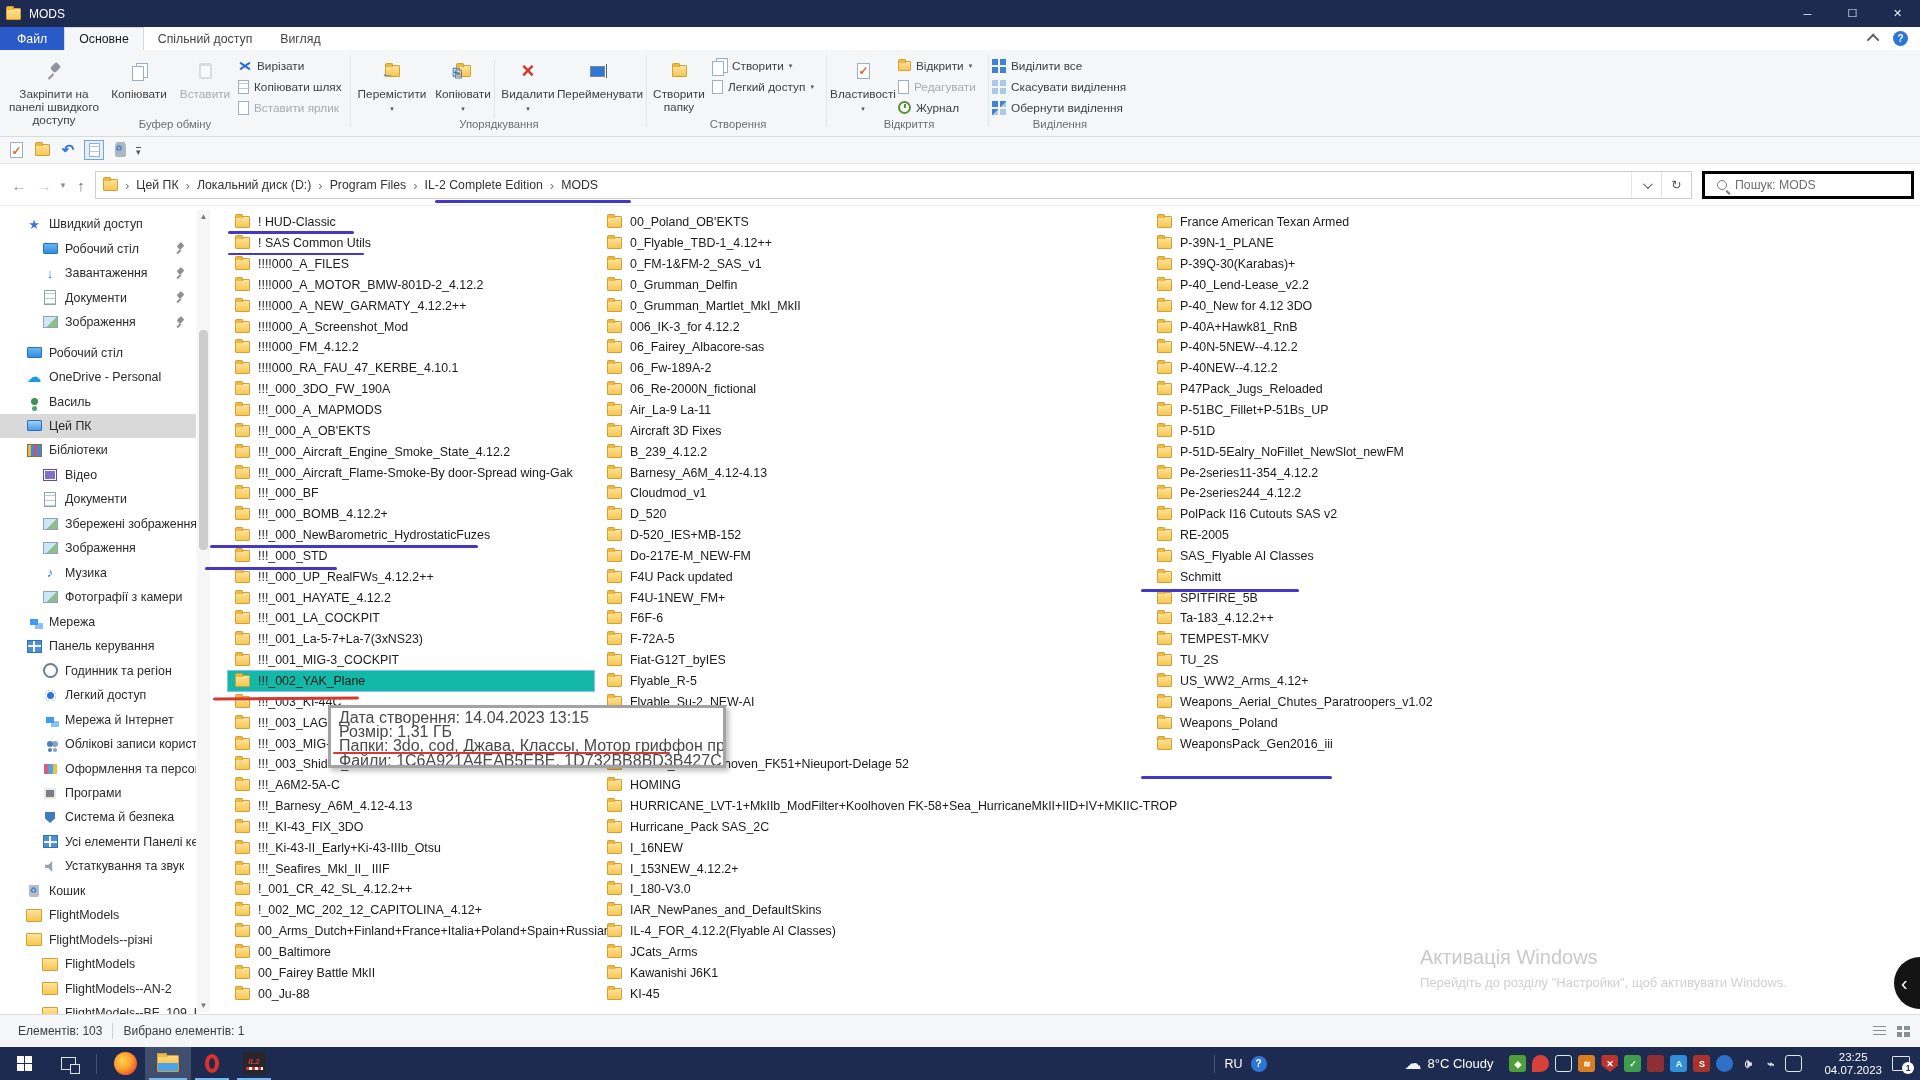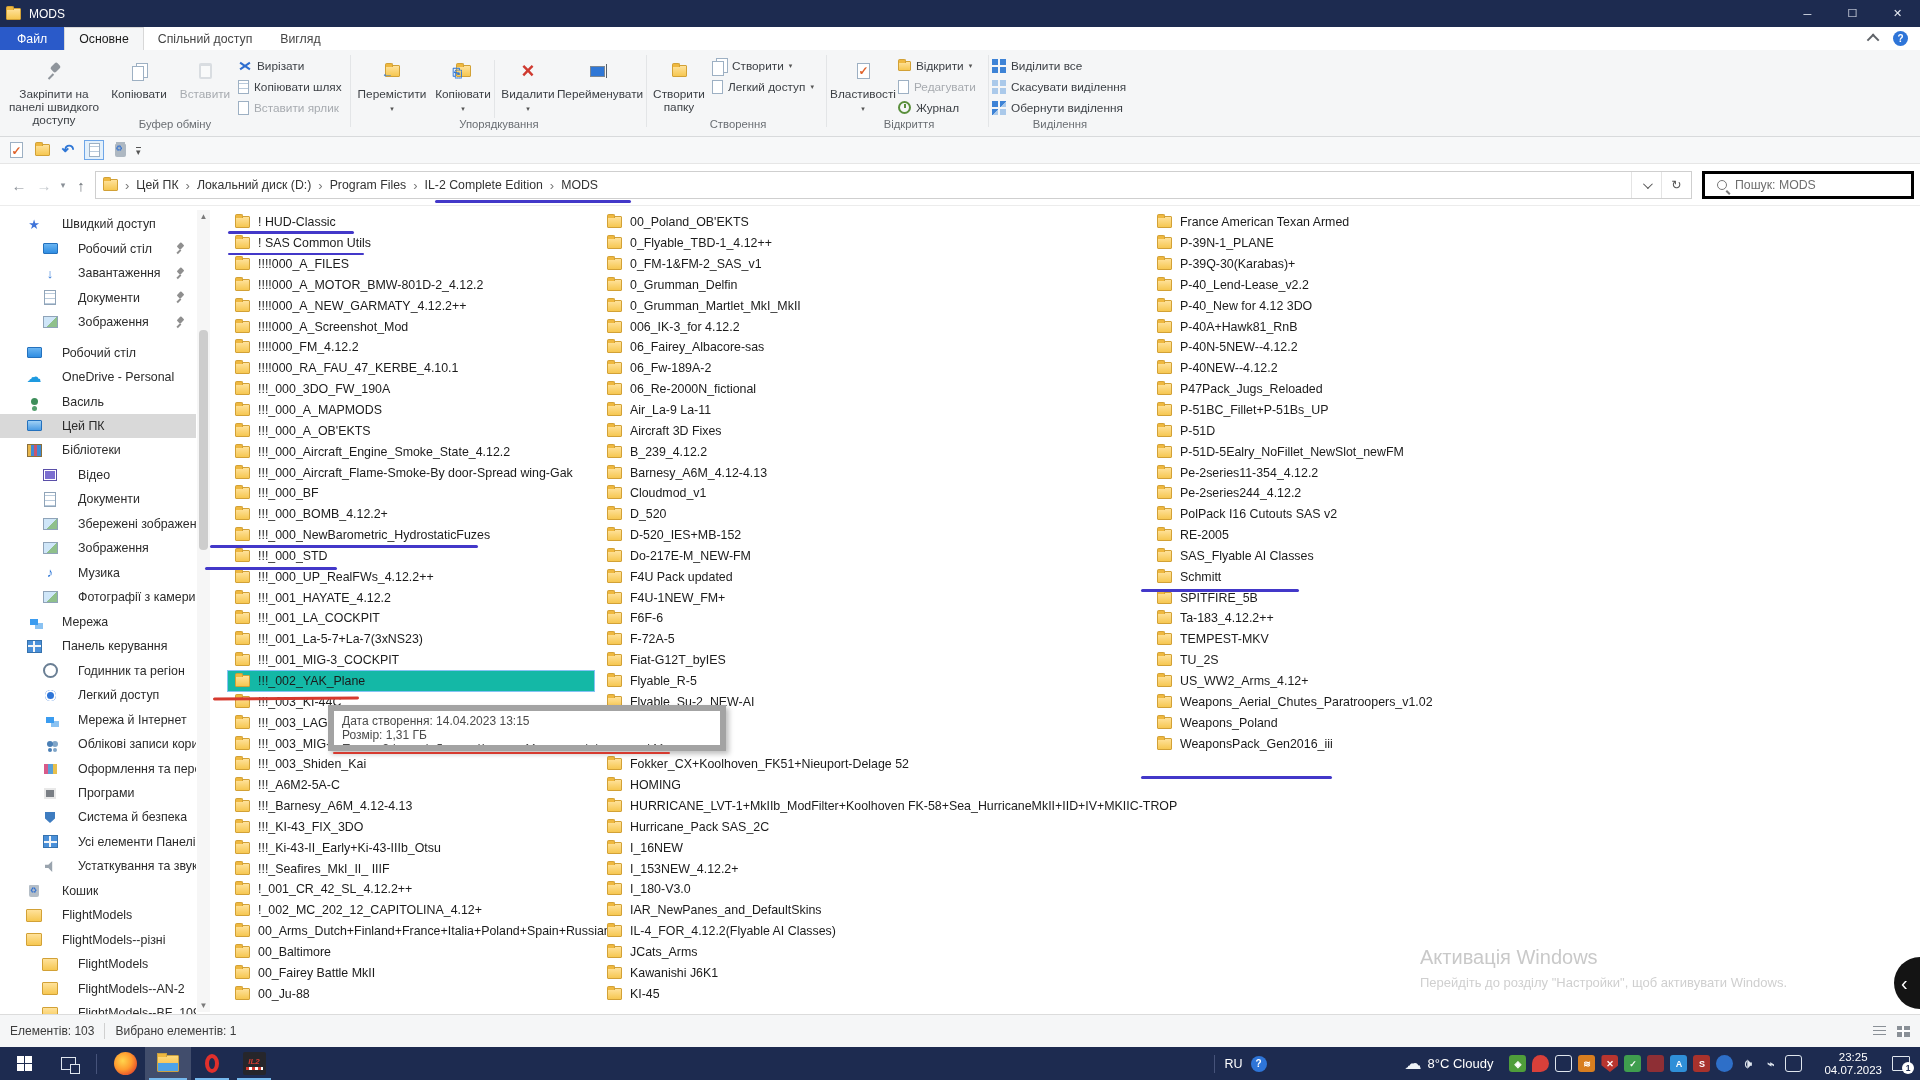--- a/index.html
+++ b/index.html
@@ -94,21 +94,21 @@
   .search-box input{border:none;outline:none;font-size:12.3px;color:#555;width:160px;font-family:"Liberation Sans",sans-serif}
   .search-box input::placeholder{color:#6d6d6d;opacity:1}
 
   
   .sidebar{position:absolute;left:0;top:212px;width:196px;height:800px;font-size:12.4px}
   .snav{display:flex;align-items:center;height:24.47px;color:#2b2b2b;white-space:nowrap;overflow:hidden}
   .snav.gap{margin-top:6px}
   .snav.lvl0{padding-left:26px}
   .snav.lvl1{padding-left:42px}
   .snav.selected{background:#d9d9d9}
-  .snav .lbl{margin-left:20px;overflow:hidden;text-overflow:clip}
+  .snav .lbl{margin-left:7px;overflow:hidden;text-overflow:clip}
   .si{width:16px;height:14px;display:inline-flex;align-items:center;justify-content:center;font-size:12px;flex:none;position:relative}
   .spin{margin-left:auto;margin-right:10px;position:relative;width:11px;height:11px;flex:none}
   .spin::before{content:"";position:absolute;width:5px;height:6px;background:#8f8f8f;left:3px;top:0;border-radius:1px;transform:rotate(45deg)}
   .spin::after{content:"";position:absolute;width:1.5px;height:5px;background:#8f8f8f;left:3px;top:6px;transform:rotate(45deg)}
   .snav .spin{display:none}
   .snav.pinned .spin{display:block}
   .ic-star::before{content:"★";color:#3f74d9;font-size:13px}
   .ic-desktop::before{content:"";width:13px;height:9px;background:linear-gradient(#6ab5f2,#2f8de2);border:1px solid #2471bd;border-radius:1px}
   .ic-download::before{content:"↓";color:#2f77d6;font-weight:bold;font-size:13px}
   .ic-document::before{content:"";width:10px;height:13px;background:repeating-linear-gradient(#fff 0 2px,#b9cadb 2px 3px,#fff 3px 5px);border:1px solid #90a4b8}
@@ -137,21 +137,21 @@
 
   
   .fcol{position:absolute;top:212px}
   .frow{height:20.85px;display:flex;align-items:center;white-space:nowrap}
   .frow .folder-ico{margin-left:7px}
   .frow .fname{margin-left:8px;font-size:12.4px;color:#1b1b1b}
   .frow.selected{background:#14b8a6;outline:1px solid #84c3f5}
   .frow.hidden{visibility:hidden}
 
   
-  .tooltip{position:absolute;left:328px;top:705px;width:398px;height:46px;background:#fff;border:6px solid #a3a3a3;box-shadow:3px 3px 5px rgba(0,0,0,.25);z-index:50;padding:3px 8px;font-size:12px;line-height:14.2px;color:#4a4a4a;overflow:hidden}
+  .tooltip{position:absolute;left:328px;top:705px;width:398px;height:63px;background:#fff;border:3px solid #a3a3a3;box-shadow:3px 3px 5px rgba(0,0,0,.25);z-index:50;padding:3px 8px;font-size:16px;line-height:14.2px;color:#4a4a4a;overflow:hidden}
   .tooltip div{white-space:nowrap}
 
   
   .anno{position:absolute;z-index:60;border-radius:2px}
   .anno.blue{background:#4338c9}
   .anno.red{background:#d63a2f}
 
   
   .watermark{position:absolute;left:1420px;top:946px;z-index:5;color:#c9c9c9}
   .watermark .w1{font-size:20px}
@@ -1021,21 +1021,21 @@
 <div class="anno blue" style="left:1141px;top:776px;width:191px;height:2.5px"></div>
 <div class="anno red" style="left:213px;top:697px;width:146px;height:3px;transform:rotate(-0.4deg)"></div>
 <div class="anno red" style="left:333px;top:751.5px;width:337px;height:2.5px"></div>
 
 <div class="watermark">
   <div class="w1">Активація Windows</div>
   <div class="w2">Перейдіть до розділу "Настройки", щоб активувати Windows.</div>
 </div>
 
 <div class="statusbar">
-  <span style="margin-left:10px">Елементів: 103</span>
+  <span style="margin-left:18px">Елементів: 103</span>
   <span class="sdiv"></span>
   <span>Вибрано елементів: 1</span>
   <span class="status-views">
     <span class="sv-btn">
         <span class="sv-list"></span>
       </span>
     <span class="sv-btn">
         <span class="sv-thumb"></span>
       </span>
   </span>

